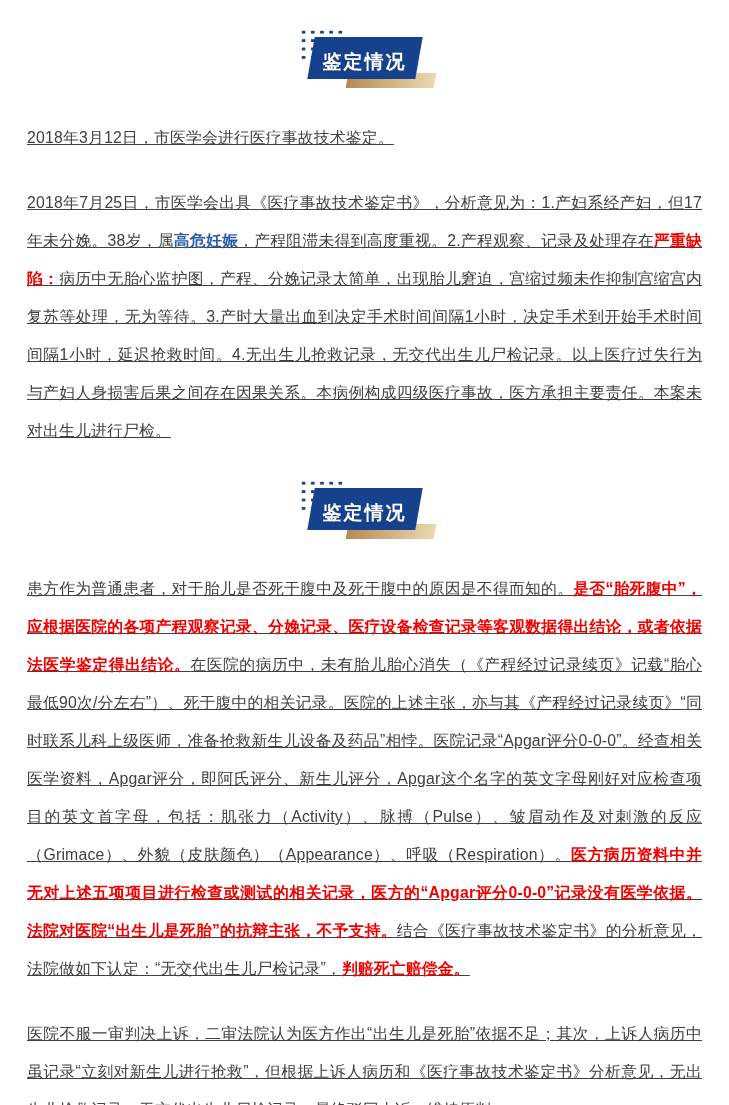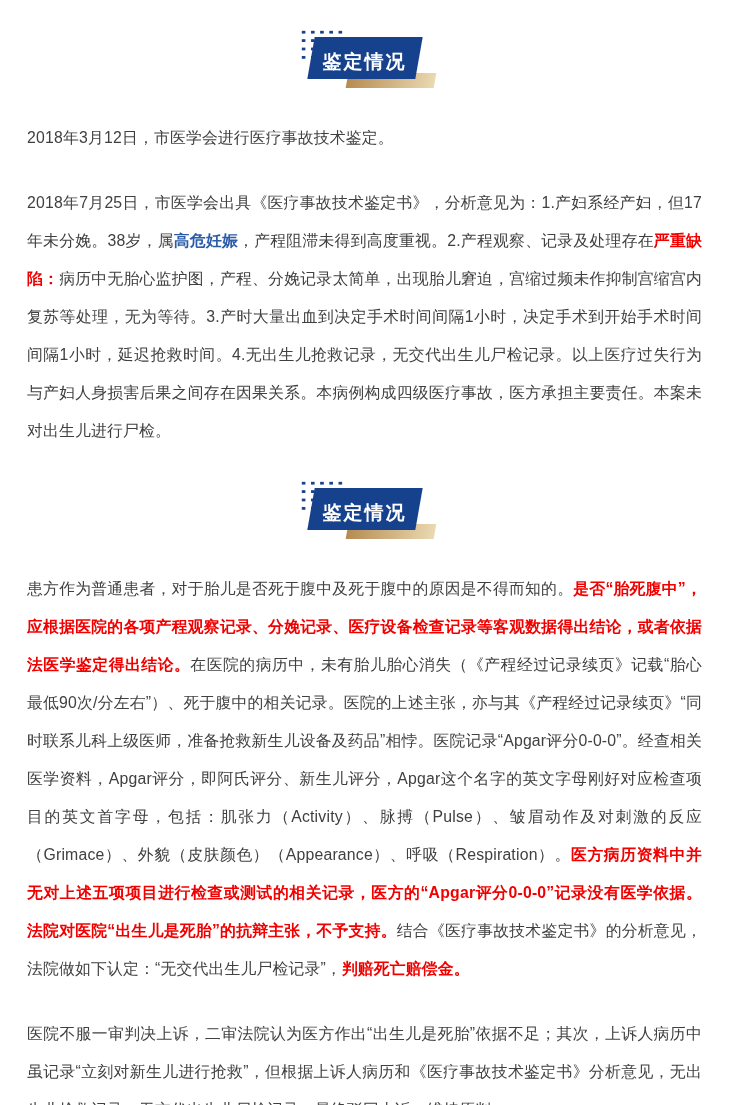--- a/index.html
+++ b/index.html
@@ -75,20 +75,21 @@
     z-index:4;
   }
   .paragraph-list{display:block;}
   .para{
     font-size:15.8px;
     line-height:38px;
     color:var(--text);
     text-align:justify;
     letter-spacing:0.2px;
     margin:27px 0;
+    text-decoration:underline;
   }
   .seg-n{color:var(--text);}
   .seg-rb{color:var(--red);font-weight:700;}
   .seg-bb{color:var(--blue);font-weight:700;}
 </style>
 </head>
 <body>
 
 <div class="page">
   <div id="sections-root">

